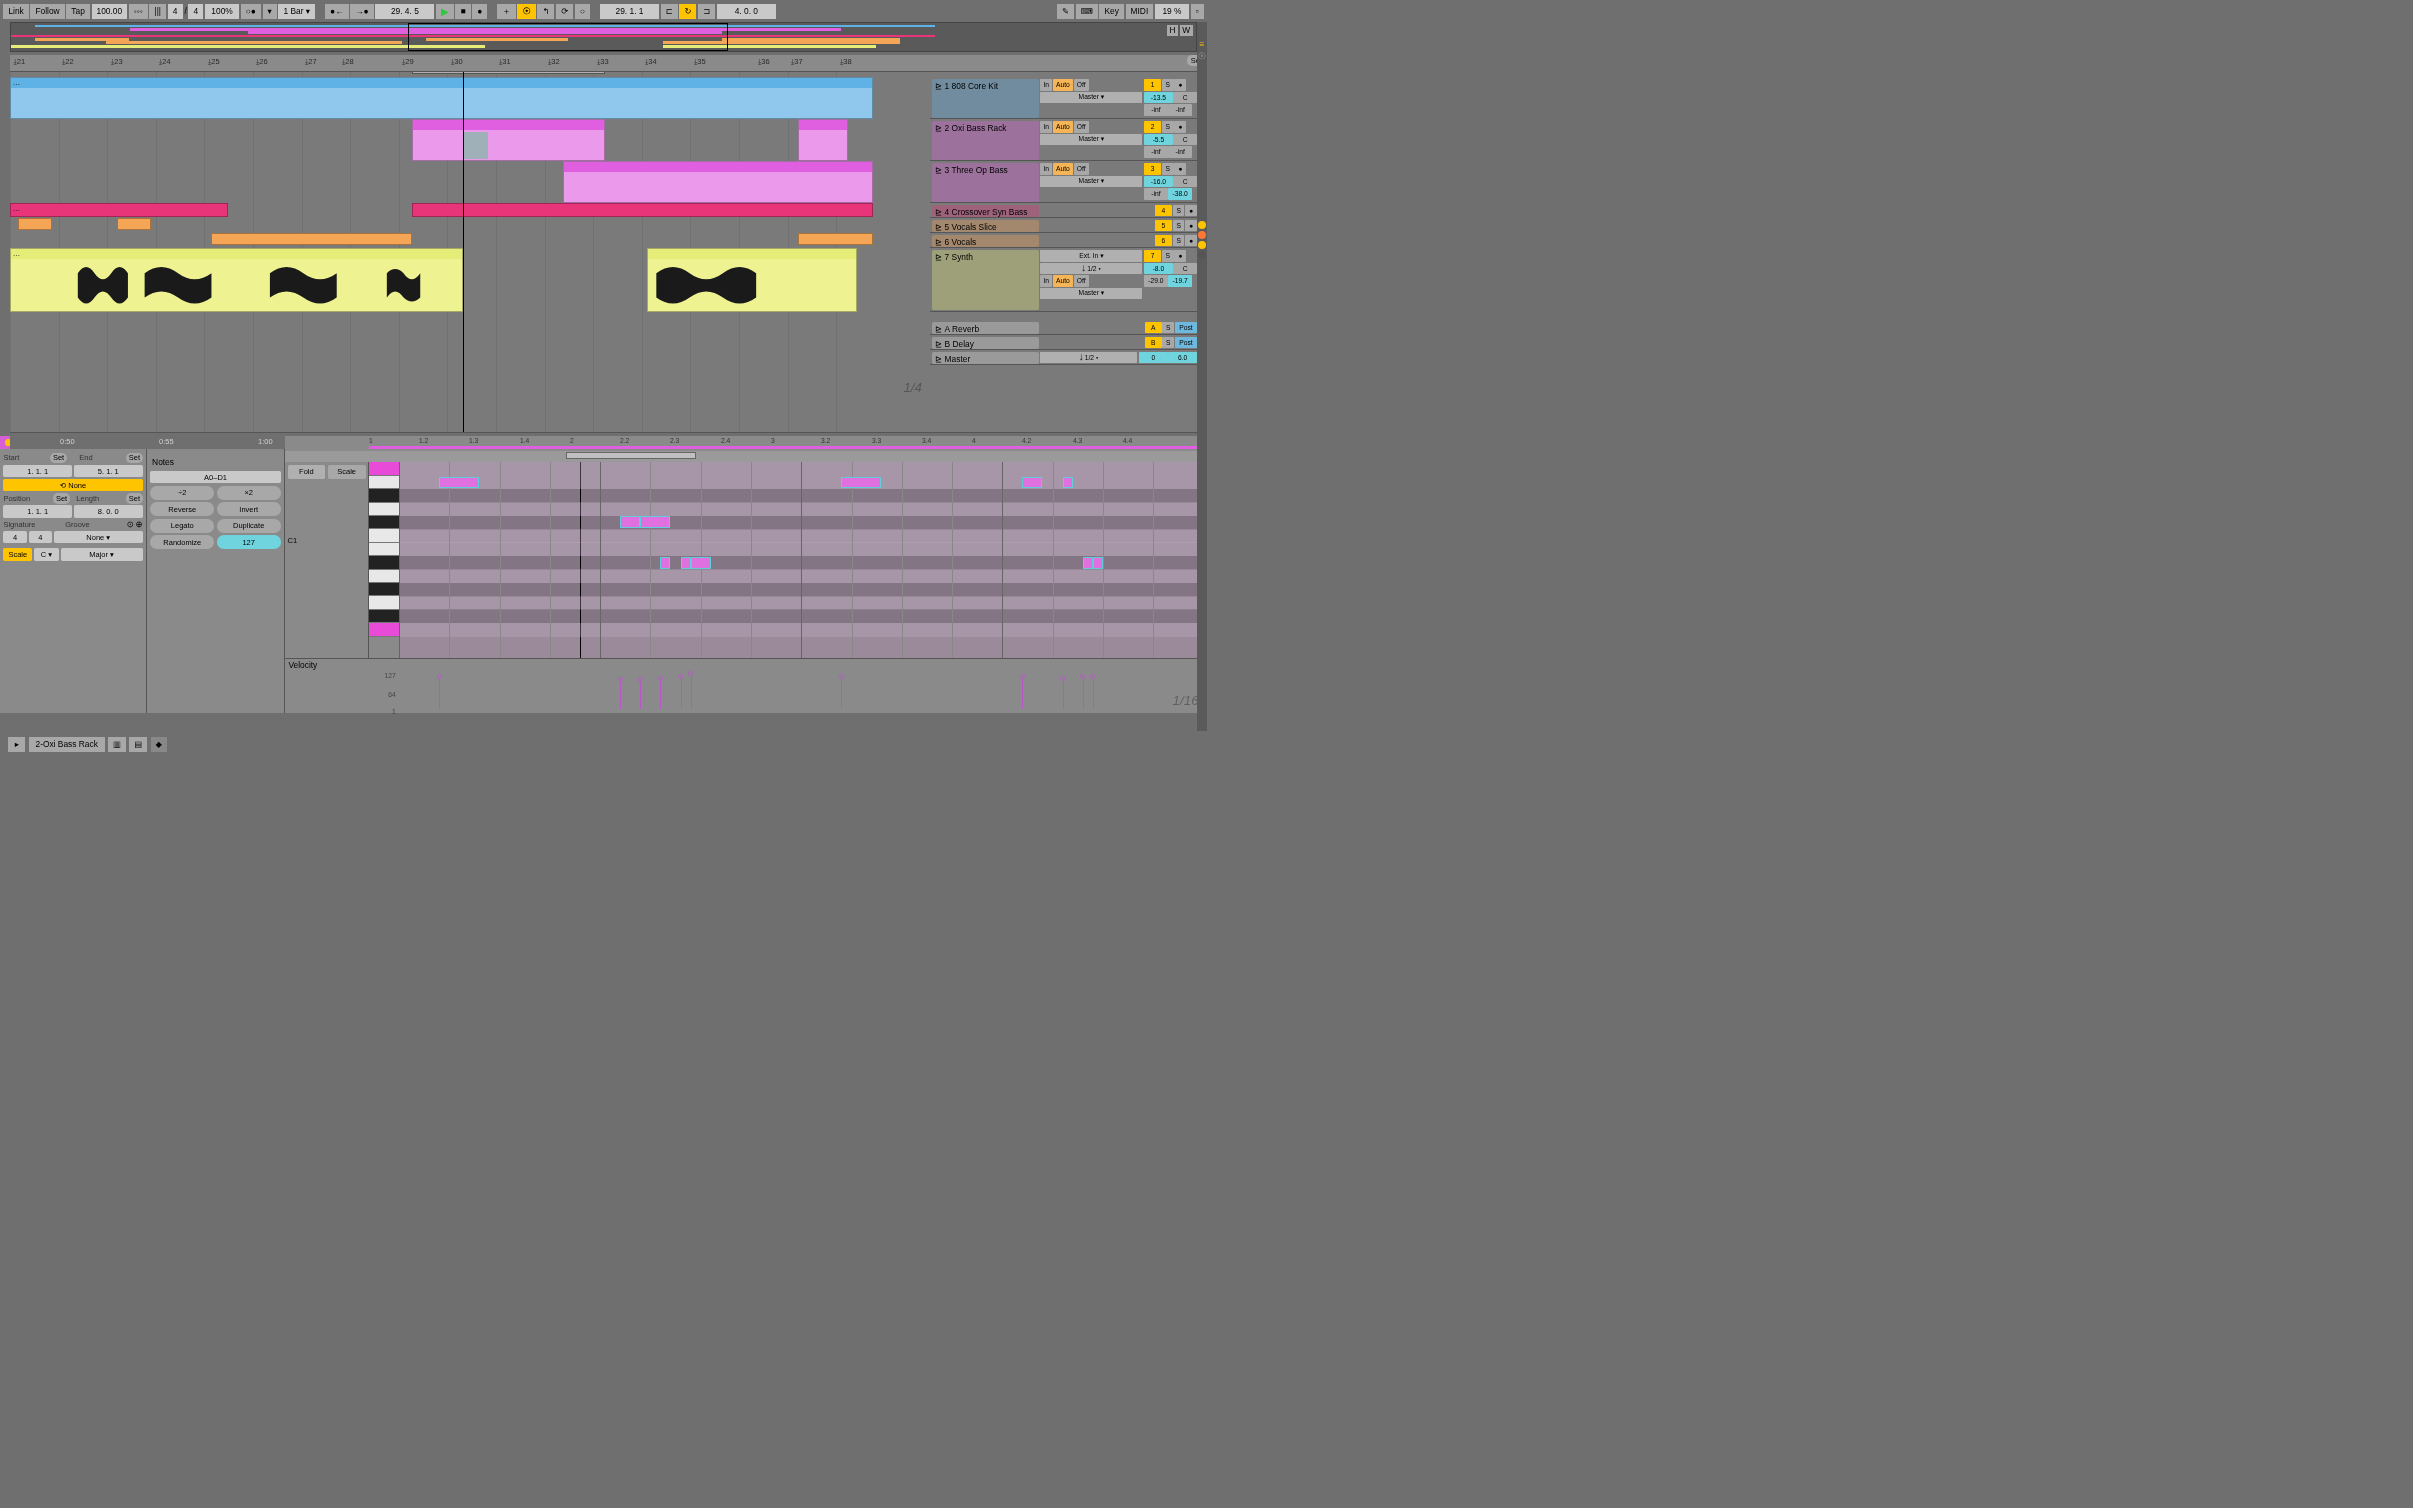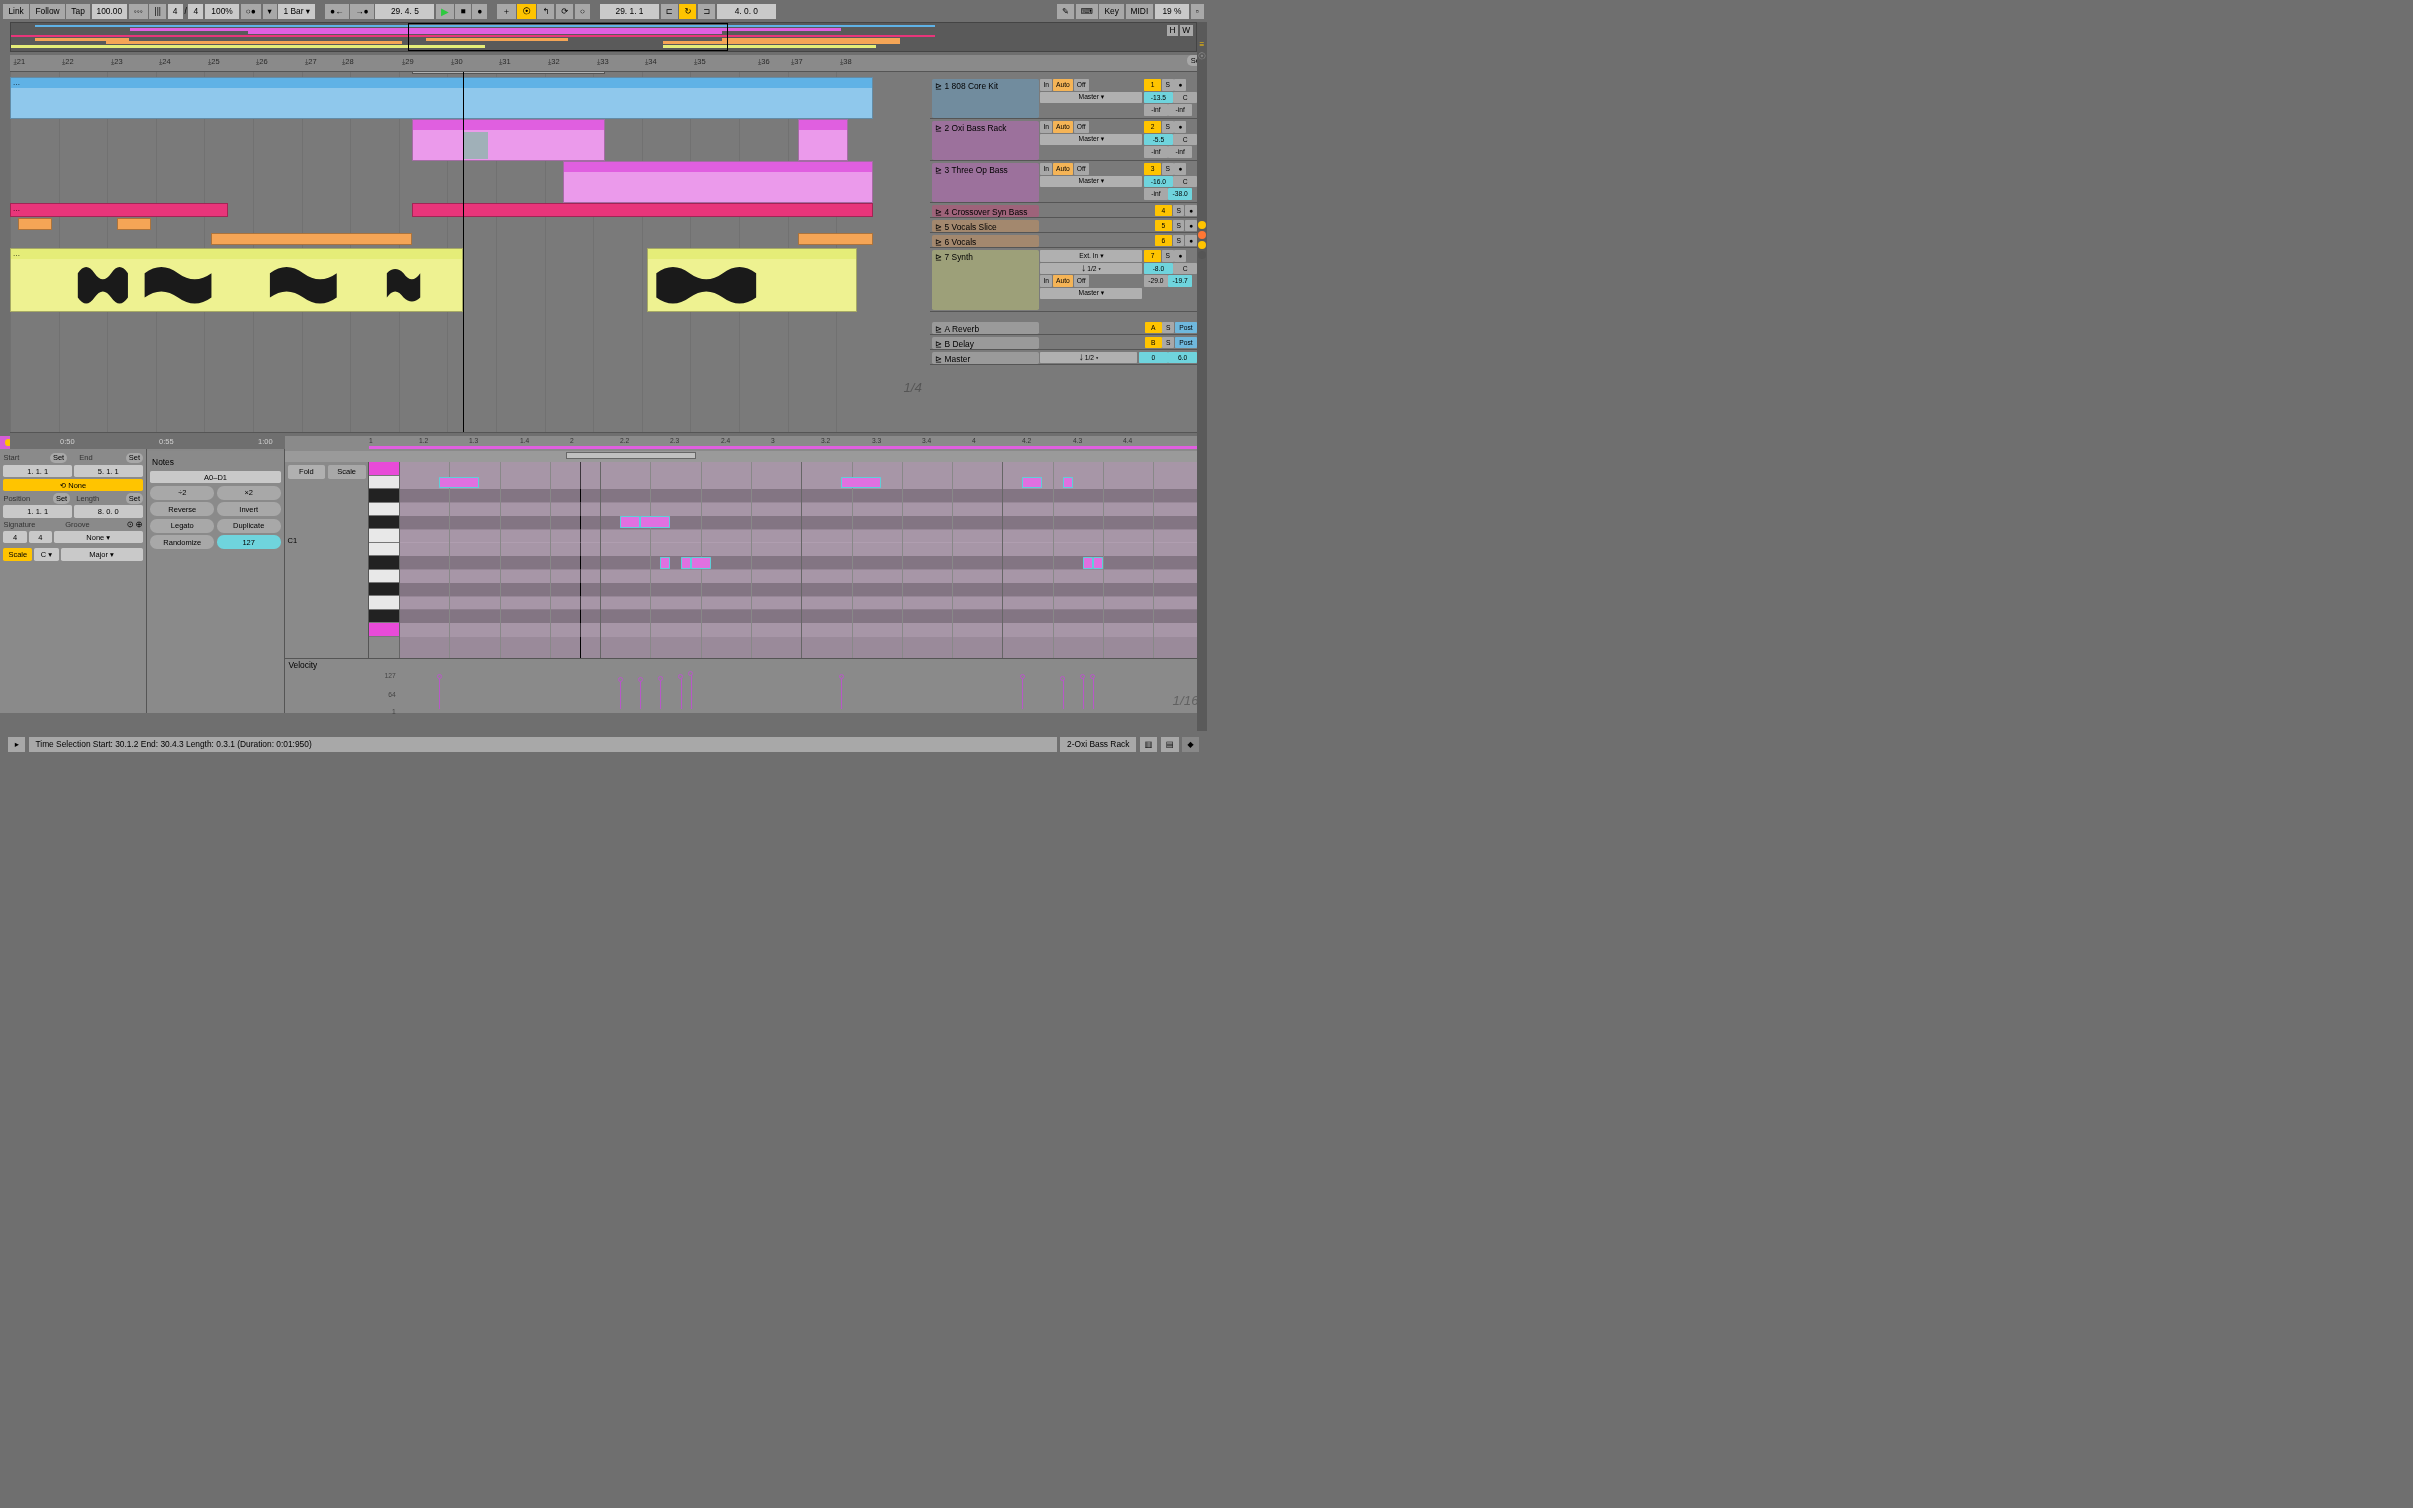--- a/index.html
+++ b/index.html
@@ -707,21 +707,20 @@
           <div class="pa-vel-stem" style="left: 694px; height: 33px;"></div>
           <div class="pa-vel-dot" style="left: 691px; bottom: 34px;"></div>
         </div>
       <div style="position:absolute;right:8.4px;bottom:5px;font-size:13.4px;color:rgba(0,0,0,0.3);font-style:italic">1/16</div>
     </div>
   </div>
 </div>
 
 <div class="status-bar">
   <button class="tb-btn" style="width:17px">▸</button>
-  <div class="status-box">Time Selection     Start: 30.1.2    End: 30.4.3    Length: 0.3.1  (Duration: 0:01:950)</div>
   <div class="status-dev">2-Oxi Bass Rack</div>
   <button class="tb-btn">▥</button>
   <button class="tb-btn">▤</button>
   <button class="tb-btn" style="background:#888">◆</button>
 </div>
 
 <div class="right-strip">
   <div style="color:#ffc400">≡</div>
   <div style="color:#888">⦿</div>
   <div style="flex:1"></div>

